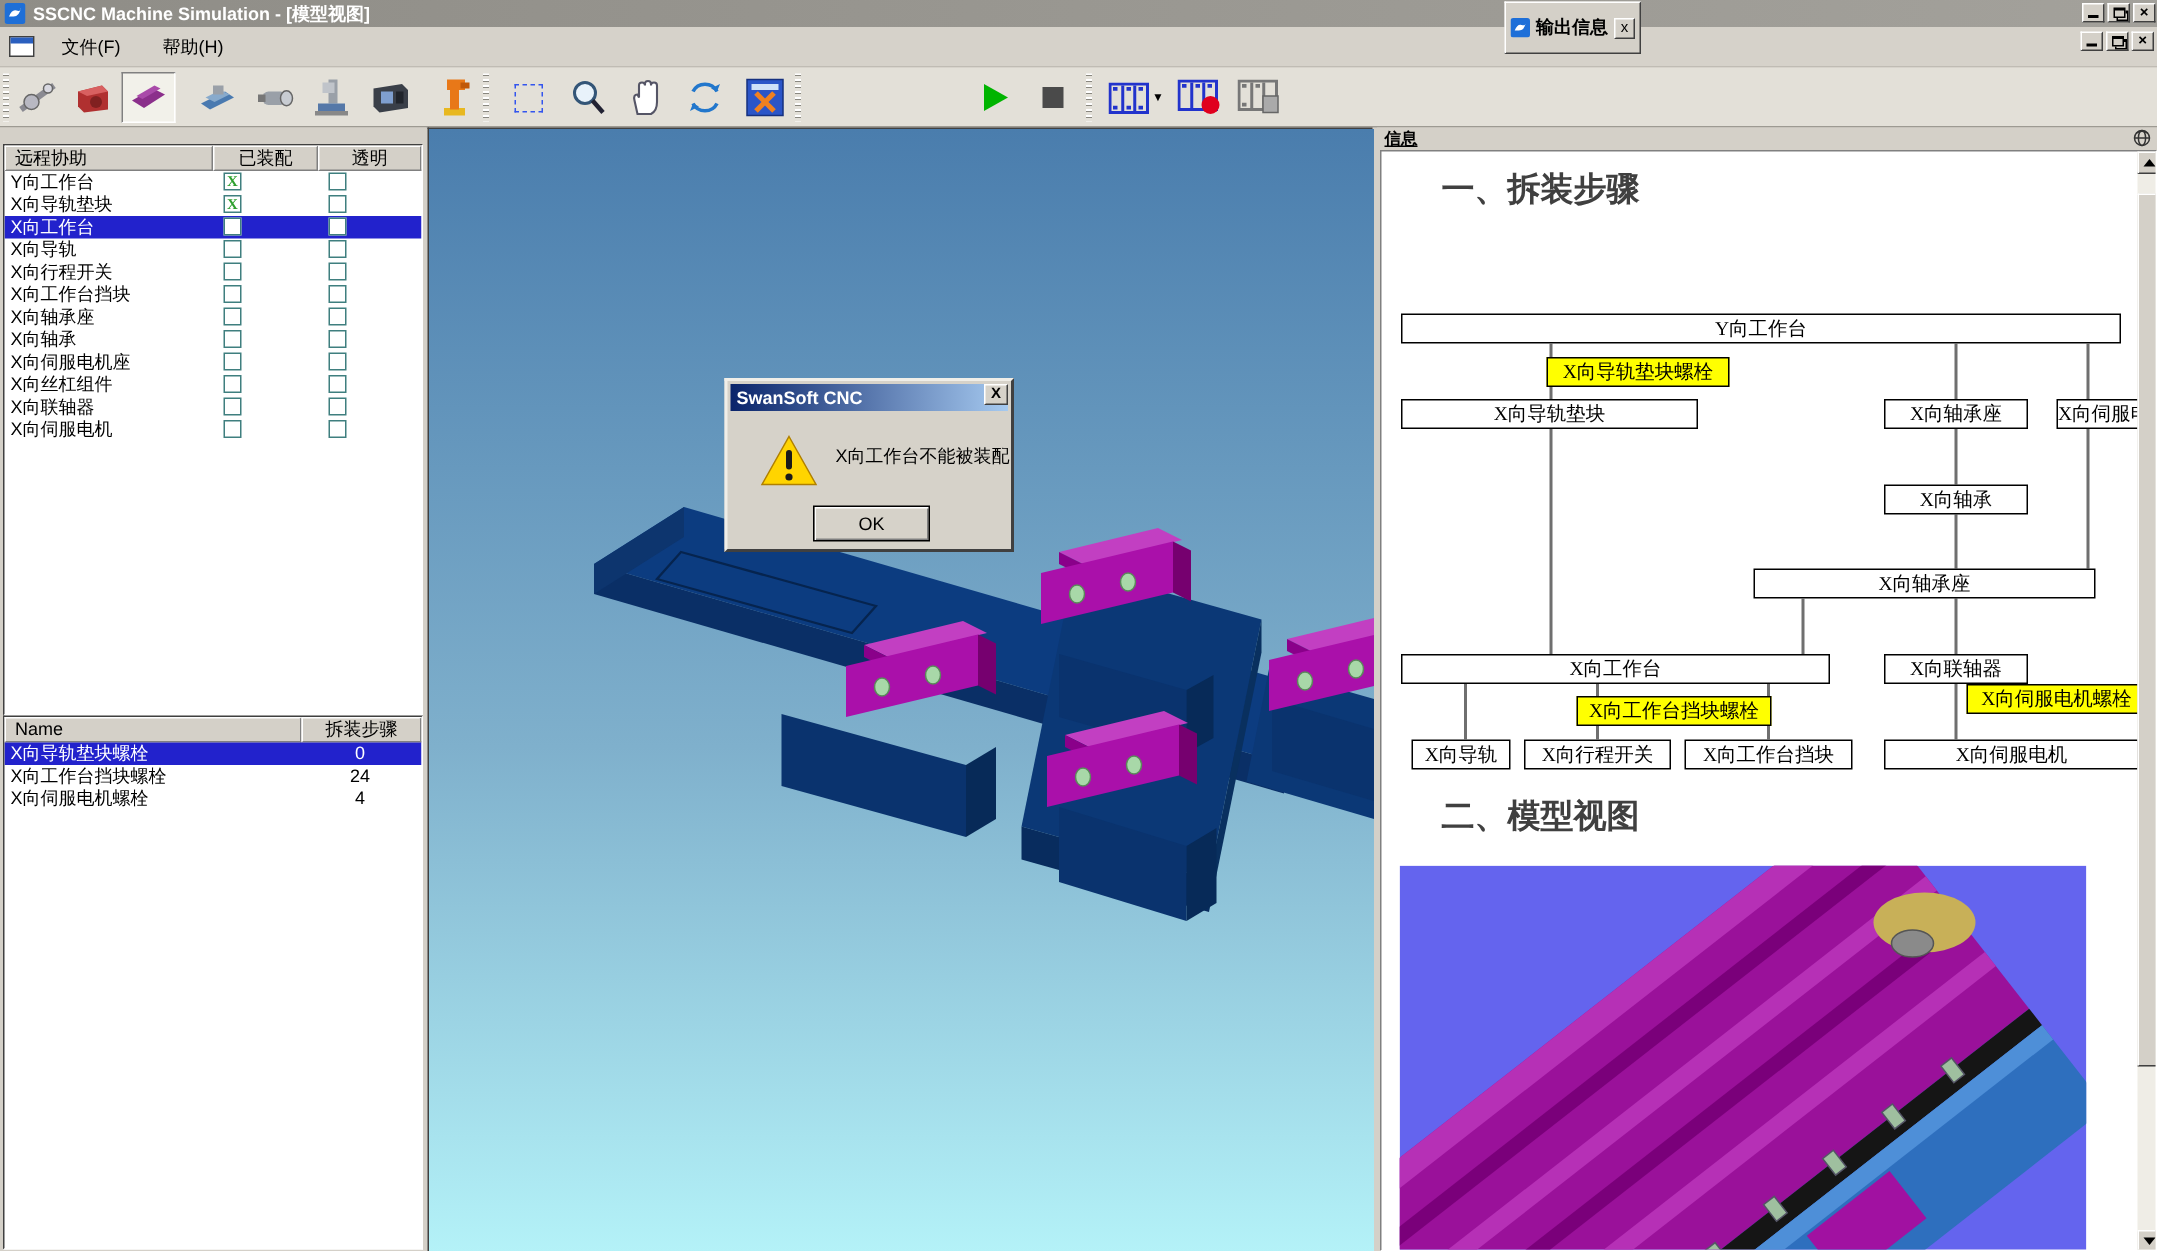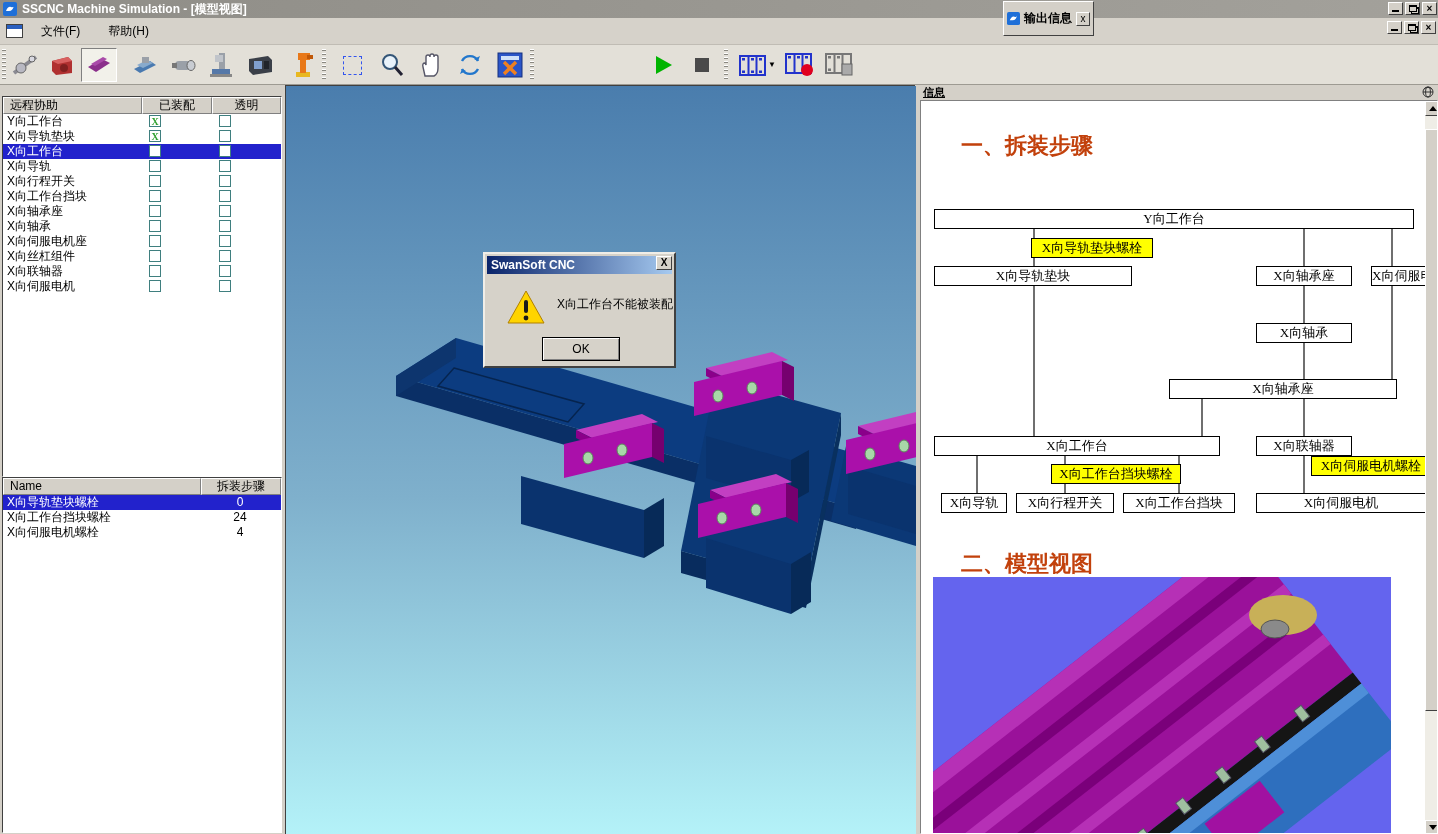--- a/index.html
+++ b/index.html
@@ -89,21 +89,21 @@
   .ok-btn { position:absolute; left:57px; top:83px; width:78px; height:24px; background:#D6D2C9;
     border:1px solid #000; box-shadow:inset 1px 1px 0 #fff, inset -1px -1px 0 #808080;
     font-size:12px; text-align:center; line-height:22px; }
 
   
   .info-panel { position:absolute; left:918px; top:85px; width:520px; height:749px; background:#D4D0C8; }
   .info-cap { position:absolute; left:0; top:0; right:0; height:15px; font-size:11px; font-weight:bold; padding-left:5px;text-decoration:underline; }
   .info-content { position:absolute; left:2px; top:15px; width:518px; height:734px; background:#fff;
     border:1px solid; border-color:#808080 #fff #fff #808080; overflow:hidden;
     font-family:"Liberation Serif", serif; }
-  .ih { position:absolute; font-size:22px; font-weight:bold; color:#c2410c; white-space:nowrap;margin-top:20px; }
+  .ih { position:absolute; font-size:22px; font-weight:bold; color:#404040; white-space:nowrap; }
   .isub { position:absolute; font-size:19px; color:#000; white-space:nowrap; }
   .fbox { position:absolute; height:20px; border:1px solid #000; background:#fff; font-size:13px;
     line-height:18px; text-align:center; overflow:hidden; white-space:nowrap; }
   .fbox.yellow { background:#FFFF00; }
   .fline { position:absolute; width:2px; background:#6F6F6F; }
   .finished-img { position:absolute; left:12px; top:476px; width:458px; height:258px; overflow:hidden; }
 
   
   .scroll { position:absolute; left:504px; top:0; width:14px; height:734px; background:#EFEDE6; }
   .sb-btn { position:absolute; left:0; width:14px; height:15px; background:#D4D0C8; border:1px solid;

